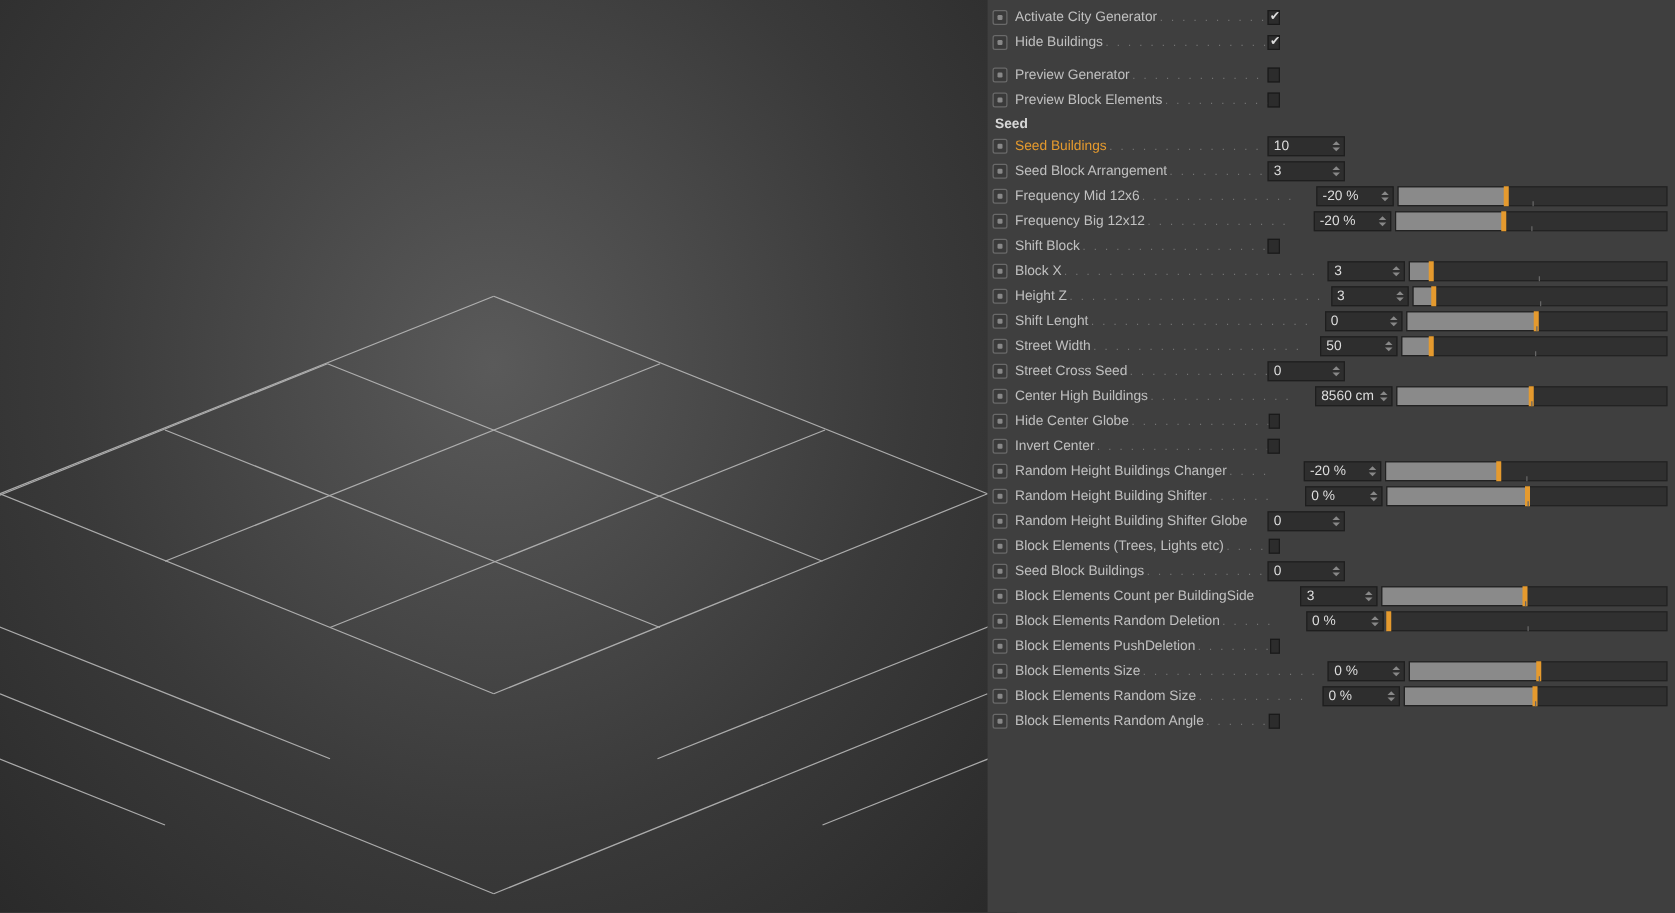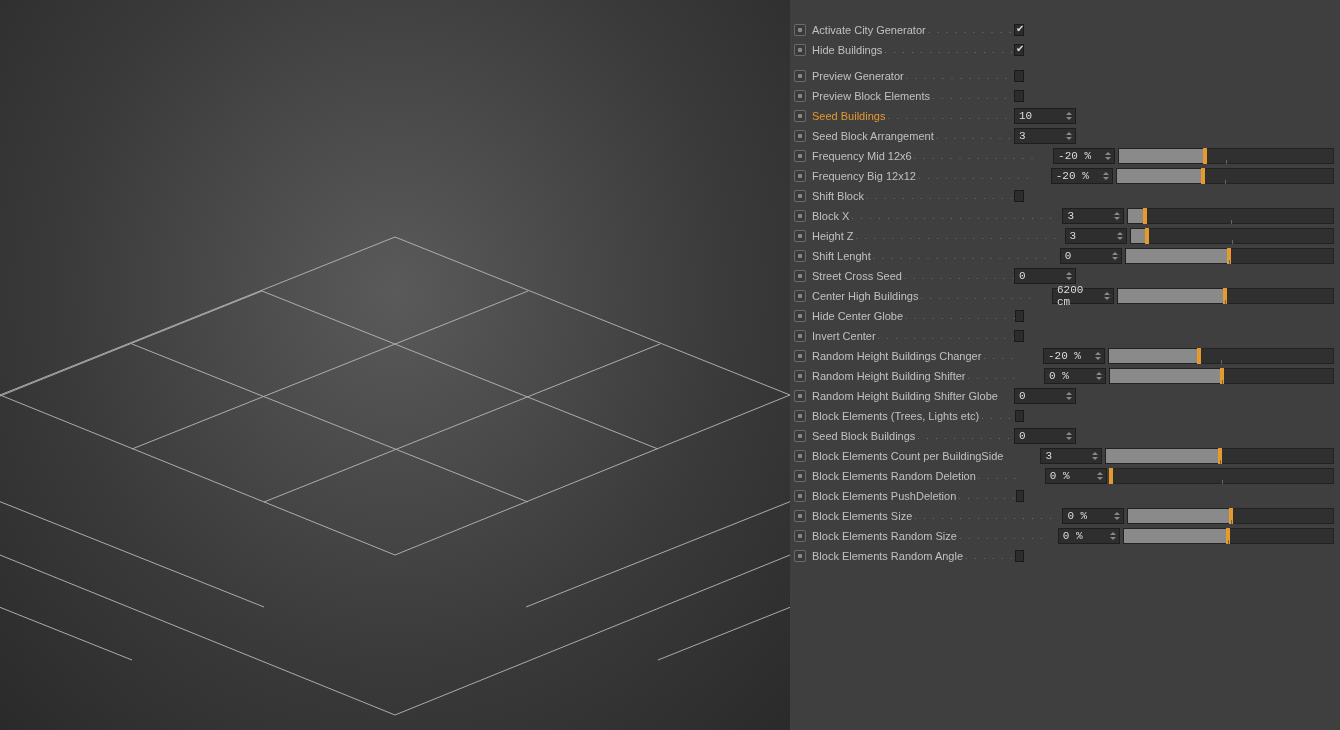--- a/index.html
+++ b/index.html
@@ -22,21 +22,21 @@
   }
   .viewport svg {
     position: absolute;
     top: 0;
     left: 0;
   }
   .panel {
     width: 550px;
     height: 730px;
     background: #3f3f3f;
-    padding: 20px 6px 4px 4px;
+    padding: 4px 6px 4px 4px;
     overflow-y: auto;
   }
   .row {
     display: flex;
     align-items: center;
     height: 19px;
     margin-bottom: 1px;
   }
   .anim-icon {
     width: 12px;
@@ -158,21 +158,20 @@
     color: #d8d8d8;
     margin-top: 4px;
     margin-bottom: 2px;
     padding-left: 2px;
     font-size: 11px;
   }
   .input-wrap {
     position: relative;
     display: flex;
     align-items: flex-start;
-    font-family: Liberation Mono, monospace;
   }
   .right-pad-noslider { margin-right: 255px; }
 </style>
 </head>
 <body>
 
 <div class="viewport">
   <svg width="790" height="730" viewBox="0 0 790 730">
     <g stroke="#b8b8b8" stroke-width="1" fill="none" opacity="0.9">
       <line x1="395" y1="237" x2="0" y2="395"></line>
@@ -216,20 +215,21 @@
     <span class="dots">. . . . . . . . . . . . . . . .</span>
     <span class="checkbox"></span>
   </div>
   <div class="row">
     <span class="anim-icon"></span>
     <span class="label">Preview Block Elements</span>
     <span class="dots">. . . . . . . . . . . .</span>
     <span class="checkbox"></span>
   </div>
 
+  <div class="section-header">Seed</div>
   <div class="row">
     <span class="anim-icon"></span>
     <span class="label highlighted">Seed Buildings</span>
     <span class="dots">. . . . . . . . . . . . . . . . .</span>
     <div class="input-wrap right-pad-noslider">
       <div class="num-input">
           <span>10</span>
           <span class="spinner">
             <span class="up"></span>
             <span class="down"></span>
@@ -348,40 +348,59 @@
         </div>
       </div>
     <div class="slider">
         <div class="fill" style="width: 50%;"></div>
         <div class="handle" style="left: calc(50% - 2px);"></div>
         <div class="tick"></div>
       </div>
   </div>
   <div class="row">
     <span class="anim-icon"></span>
+    <span class="label">Street Width</span>
+    <span class="dots">. . . . . . . . . . . . . . . . . . .</span>
+    <div class="input-wrap">
+        <div class="num-input">
+          <span>50</span>
+          <span class="spinner">
+            <span class="up"></span>
+            <span class="down"></span>
+          </span>
+        </div>
+      </div>
+    <div class="slider">
+        <div class="fill" style="width: 11%;"></div>
+        <div class="handle" style="left: calc(11% - 2px);"></div>
+        <div class="tick"></div>
+      </div>
+  </div>
+  <div class="row">
+    <span class="anim-icon"></span>
     <span class="label">Street Cross Seed</span>
     <span class="dots">. . . . . . . . . . . . . . . . .</span>
     <div class="input-wrap right-pad-noslider">
         <div class="num-input">
           <span>0</span>
           <span class="spinner">
             <span class="up"></span>
             <span class="down"></span>
           </span>
         </div>
       </div>
   </div>
 
   <div class="row">
     <span class="anim-icon"></span>
     <span class="label">Center High Buildings</span>
     <span class="dots">. . . . . . . . . . . . .</span>
     <div class="input-wrap">
         <div class="num-input">
-          <span>6200 cm</span>
+          <span>8560 cm</span>
           <span class="spinner">
             <span class="up"></span>
             <span class="down"></span>
           </span>
         </div>
       </div>
     <div class="slider">
         <div class="fill" style="width: 50%;"></div>
         <div class="handle" style="left: calc(50% - 2px);"></div>
         <div class="tick"></div>

